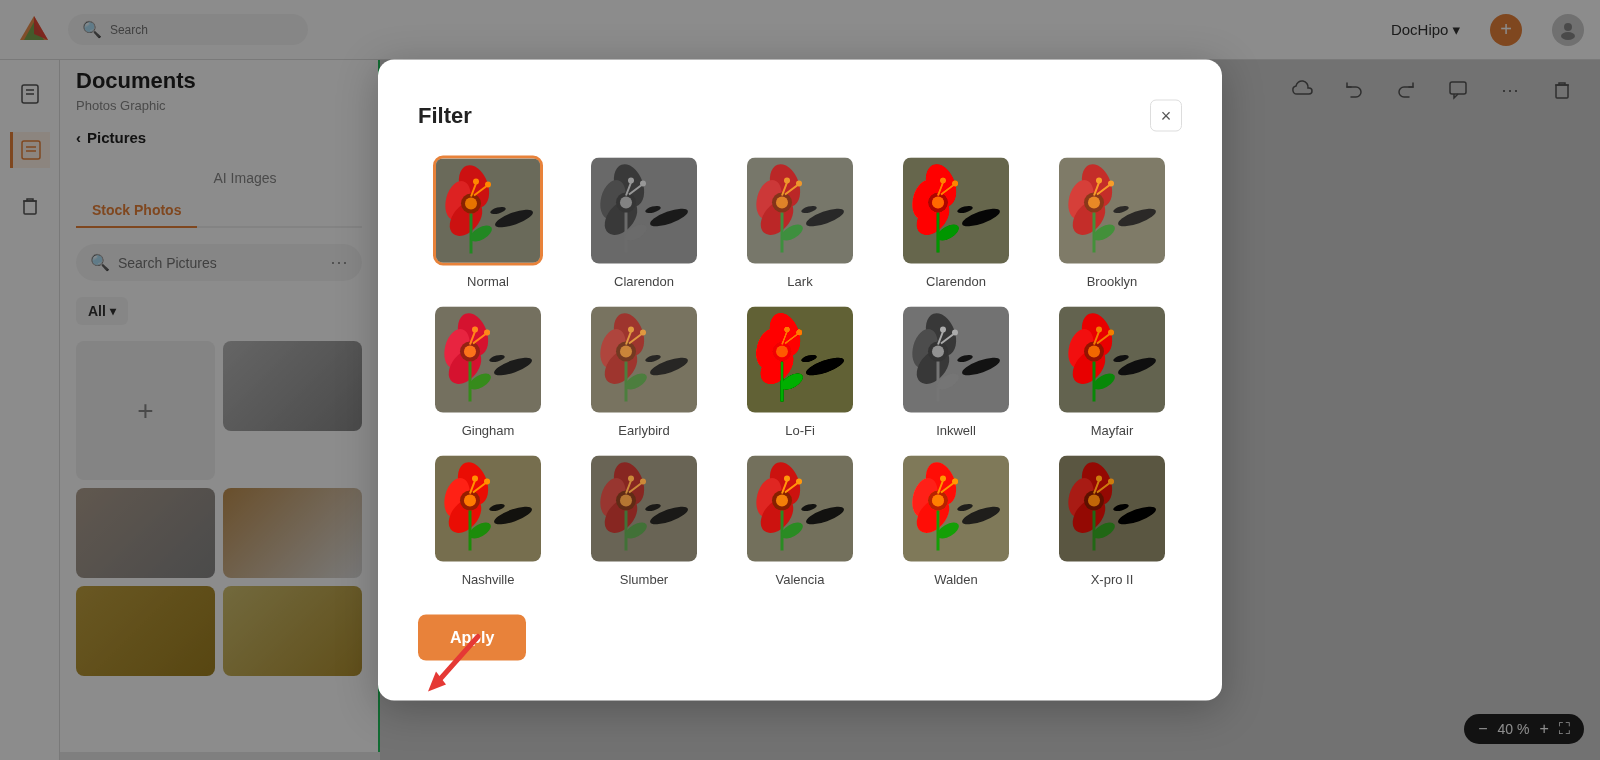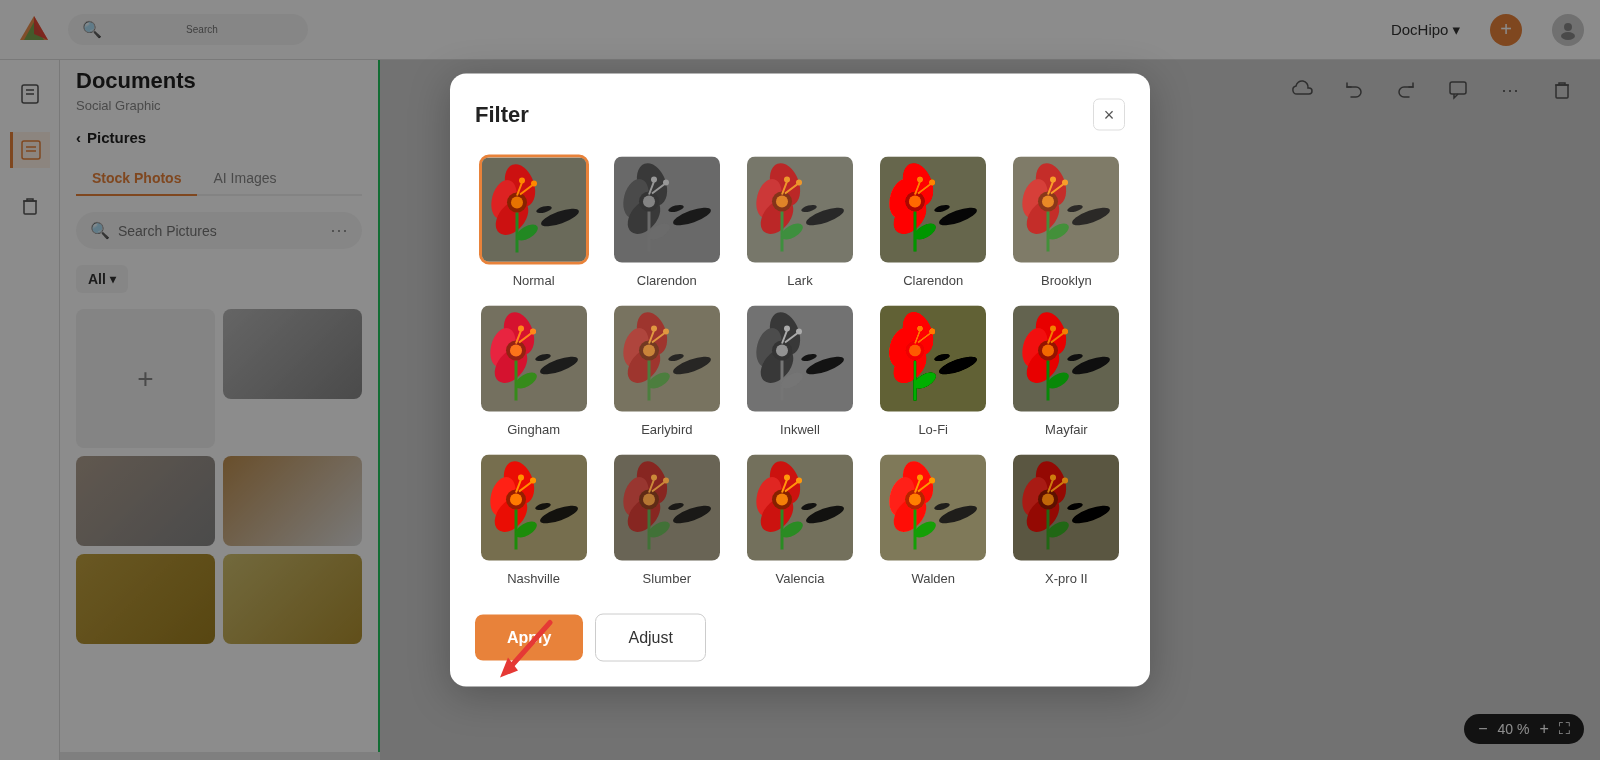--- a/index.html
+++ b/index.html
@@ -6,21 +6,21 @@
     body { font-family: -apple-system, BlinkMacSystemFont, 'Segoe UI', sans-serif; background: #e8e8e8; width: 1600px; height: 760px; overflow: hidden; position: relative; }
 
     
     .topbar {
       position: absolute; top: 0; left: 0; right: 0; height: 60px;
       background: #fff; display: flex; align-items: center; padding: 0 16px;
       border-bottom: 1px solid #ddd; z-index: 10;
     }
     .topbar-logo { width: 36px; height: 36px; margin-right: 16px; }
     .topbar-search { display: flex; align-items: center; background: #f5f5f5; border-radius: 20px; padding: 6px 14px; width: 240px; gap: 8px; }
-    .topbar-search input { border: none; background: transparent; outline: none; font-size: 10px; color: #666; width: 100%; text-align: center; }
+    .topbar-search input { border: none; background: transparent; outline: none; font-size: 12px; color: #666; width: 100%; }
     .topbar-right { margin-left: auto; display: flex; align-items: center; gap: 30px; }
     .topbar-brand { font-size: 15px; font-weight: 500; color: #333; display: flex; align-items: center; gap: 4px; }
     .topbar-add { background: #e8823a; color: #fff; width: 32px; height: 32px; border-radius: 50%; border: none; font-size: 20px; cursor: pointer; display: flex; align-items: center; justify-content: center; }
     .topbar-user { width: 32px; height: 32px; border-radius: 50%; background: #ccc; display: flex; align-items: center; justify-content: center; cursor: pointer; }
 
     
     .left-iconbar {
       position: absolute; top: 60px; left: 0; width: 60px; height: 700px;
       background: #fff; border-right: 1px solid #ddd; display: flex; flex-direction: column; align-items: center; padding-top: 16px; gap: 20px; z-index: 10;
     }
@@ -30,21 +30,21 @@
     
     .sidebar {
       position: absolute; top: 52px; left: 60px; width: 320px; height: 700px;
       background: #fff; border-right: 2px solid #22c55e; padding: 16px; overflow-y: auto; z-index: 9;
     }
     .sidebar-title { font-size: 22px; font-weight: 700; color: #222; margin-bottom: 4px; }
     .sidebar-subtitle { font-size: 13px; color: #888; margin-bottom: 16px; }
     .sidebar-back { display: flex; align-items: center; gap: 6px; font-size: 15px; font-weight: 600; color: #222; margin-bottom: 16px; cursor: pointer; }
     .sidebar-tabs { display: flex; gap: 0; margin-bottom: 16px; border-bottom: 2px solid #eee; }
     .sidebar-tab { padding: 8px 16px; font-size: 14px; cursor: pointer; color: #888; border-bottom: 2px solid transparent; margin-bottom: -2px; }
-    .sidebar-tab.active { color: #e8823a; border-bottom: 2px solid #e8823a; font-weight: 600; }
+    .sidebar-tab.active { color: #e8823a; border-bottom: 2px solid #e8823a; font-weight: 600; margin-top: 32px; }
     .sidebar-search { display: flex; align-items: center; background: #f5f5f5; border-radius: 20px; padding: 8px 14px; gap: 8px; margin-bottom: 16px; }
     .sidebar-search input { border: none; background: transparent; outline: none; font-size: 14px; color: #0f172a; width: 100%; }
     .sidebar-filter-row { display: flex; align-items: center; justify-content: space-between; margin-bottom: 16px; }
     .sidebar-filter-select { background: #f5f5f5; border: none; border-radius: 6px; padding: 6px 12px; font-size: 14px; color: #333; cursor: pointer; display: flex; align-items: center; gap: 4px; font-weight: bold; }
     .sidebar-images { display: grid; grid-template-columns: 1fr 1fr; gap: 8px; }
     .sidebar-add-btn { width: 100%; aspect-ratio: 1; background: #f0f0f0; border-radius: 8px; display: flex; align-items: center; justify-content: center; font-size: 28px; color: #888; cursor: pointer; border: none; }
     .img-placeholder { width: 100%; aspect-ratio: 1; border-radius: 8px; background: #aaa; }
 
     
     .main-canvas {
@@ -61,21 +61,21 @@
 
     
     .overlay-backdrop {
       position: absolute; top: 0; left: 0; right: 0; bottom: 0;
       background: rgba(0,0,0,0.45); z-index: 50;
     }
 
     
     .filter-modal {
       position: absolute; top: 50%; left: 50%; transform: translate(-50%, -50%);
-      background: #fff; border-radius: 16px; width: 700px; padding: 25px;
+      background: #fff; border-radius: 16px; width: 844px; padding: 40px;
       z-index: 100; box-shadow: 0 8px 40px rgba(0,0,0,0.25);
     }
     .modal-header { display: flex; align-items: center; justify-content: space-between; margin-bottom: 24px; }
     .modal-title { font-size: 22px; font-weight: 700; color: #222; }
     .modal-close { width: 32px; height: 32px; border-radius: 6px; border: 1px solid #ddd; background: #fff; cursor: pointer; display: flex; align-items: center; justify-content: center; font-size: 18px; color: #555; }
     .filter-grid { display: grid; grid-template-columns: repeat(5, 1fr); gap: 16px; margin-bottom: 28px; }
     .filter-item { display: flex; flex-direction: column; align-items: center; gap: 8px; cursor: pointer; }
     .filter-thumb { width: 110px; height: 110px; border-radius: 10px; overflow: hidden; position: relative; border: 2px solid transparent; }
     .filter-thumb.selected { border: 3px solid #e8823a; }
     .filter-label { font-size: 13px; color: #444; text-align: center; }
@@ -157,21 +157,21 @@
     <svg width="22" height="22" viewBox="0 0 22 22" fill="none">
         <polyline points="4,6 18,6" stroke="#555" stroke-width="1.5"></polyline>
         <path d="M8 6V4h6v2" stroke="#555" stroke-width="1.5"></path>
         <rect x="5" y="6" width="12" height="13" rx="1" stroke="#555" stroke-width="1.5"></rect>
       </svg>
   </div>
 </div>
 
 <div class="sidebar">
   <div class="sidebar-title">Documents</div>
-  <div class="sidebar-subtitle">Social Graphic</div>
+  <div class="sidebar-subtitle">Photos Graphic</div>
   <div class="sidebar-back">
     <span>‹</span>
     <span>Pictures</span>
   </div>
   <div class="sidebar-tabs">
     <div class="sidebar-tab active">Stock Photos</div>
     <div class="sidebar-tab">AI Images</div>
   </div>
   <div class="sidebar-search">
     <span>🔍</span>
@@ -437,20 +437,48 @@
     <line x1="35" y1="38" x2="40" y2="25" stroke="#ff8800" stroke-width="2"></line>
     <circle cx="40" cy="23" r="3" fill="#ff8800"></circle>
     <line x1="38" y1="37" x2="50" y2="28" stroke="#ff8800" stroke-width="2"></line>
     <circle cx="52" cy="26" r="3" fill="#ff8800"></circle>
   </svg></div>
         </div>
         <span class="filter-label">Earlybird</span>
       </div>
       <div class="filter-item">
         <div class="filter-thumb">
+          <div class="filter-lofi" style="width: 100%; height: 100%; background: linear-gradient(135deg, rgb(128, 128, 112) 0%, rgb(96, 96, 80) 100%);"><svg viewBox="0 0 110 110" width="110" height="110" xmlns="http://www.w3.org/2000/svg">
+
+    <rect width="110" height="110" fill="#6a6a5a"></rect>
+
+    <ellipse cx="78" cy="60" rx="20" ry="6" fill="#1a1a1a" transform="rotate(-20,78,60)"></ellipse>
+    <ellipse cx="62" cy="52" rx="8" ry="3" fill="#1a1a1a" transform="rotate(-15,62,52)"></ellipse>
+
+    <ellipse cx="38" cy="28" rx="14" ry="22" fill="#cc1111" transform="rotate(-20,38,28)"></ellipse>
+    <ellipse cx="22" cy="42" rx="12" ry="20" fill="#dd2222" transform="rotate(15,22,42)"></ellipse>
+    <ellipse cx="30" cy="60" rx="13" ry="20" fill="#cc1111" transform="rotate(40,30,60)"></ellipse>
+
+    <circle cx="35" cy="45" r="10" fill="#882200"></circle>
+    <circle cx="35" cy="45" r="6" fill="#ff8800" opacity="0.8"></circle>
+
+    <line x1="35" y1="55" x2="35" y2="95" stroke="#228822" stroke-width="3"></line>
+
+    <ellipse cx="45" cy="75" rx="12" ry="6" fill="#228822" transform="rotate(-30,45,75)"></ellipse>
+
+    <line x1="35" y1="38" x2="40" y2="25" stroke="#ff8800" stroke-width="2"></line>
+    <circle cx="40" cy="23" r="3" fill="#ff8800"></circle>
+    <line x1="38" y1="37" x2="50" y2="28" stroke="#ff8800" stroke-width="2"></line>
+    <circle cx="52" cy="26" r="3" fill="#ff8800"></circle>
+  </svg></div>
+        </div>
+        <span class="filter-label">Lo-Fi</span>
+      </div>
+      <div class="filter-item">
+        <div class="filter-thumb">
           <div class="filter-inkwell" style="width: 100%; height: 100%; background: linear-gradient(135deg, rgb(128, 128, 112) 0%, rgb(96, 96, 80) 100%);"><svg viewBox="0 0 110 110" width="110" height="110" xmlns="http://www.w3.org/2000/svg">
 
     <rect width="110" height="110" fill="#6a6a5a"></rect>
 
     <ellipse cx="78" cy="60" rx="20" ry="6" fill="#1a1a1a" transform="rotate(-20,78,60)"></ellipse>
     <ellipse cx="62" cy="52" rx="8" ry="3" fill="#1a1a1a" transform="rotate(-15,62,52)"></ellipse>
 
     <ellipse cx="38" cy="28" rx="14" ry="22" fill="#cc1111" transform="rotate(-20,38,28)"></ellipse>
     <ellipse cx="22" cy="42" rx="12" ry="20" fill="#dd2222" transform="rotate(15,22,42)"></ellipse>
     <ellipse cx="30" cy="60" rx="13" ry="20" fill="#cc1111" transform="rotate(40,30,60)"></ellipse>
@@ -462,48 +490,20 @@
 
     <ellipse cx="45" cy="75" rx="12" ry="6" fill="#228822" transform="rotate(-30,45,75)"></ellipse>
 
     <line x1="35" y1="38" x2="40" y2="25" stroke="#ff8800" stroke-width="2"></line>
     <circle cx="40" cy="23" r="3" fill="#ff8800"></circle>
     <line x1="38" y1="37" x2="50" y2="28" stroke="#ff8800" stroke-width="2"></line>
     <circle cx="52" cy="26" r="3" fill="#ff8800"></circle>
   </svg></div>
         </div>
         <span class="filter-label">Inkwell</span>
-      </div>
-      <div class="filter-item">
-        <div class="filter-thumb">
-          <div class="filter-lofi" style="width: 100%; height: 100%; background: linear-gradient(135deg, rgb(128, 128, 112) 0%, rgb(96, 96, 80) 100%);"><svg viewBox="0 0 110 110" width="110" height="110" xmlns="http://www.w3.org/2000/svg">
-
-    <rect width="110" height="110" fill="#6a6a5a"></rect>
-
-    <ellipse cx="78" cy="60" rx="20" ry="6" fill="#1a1a1a" transform="rotate(-20,78,60)"></ellipse>
-    <ellipse cx="62" cy="52" rx="8" ry="3" fill="#1a1a1a" transform="rotate(-15,62,52)"></ellipse>
-
-    <ellipse cx="38" cy="28" rx="14" ry="22" fill="#cc1111" transform="rotate(-20,38,28)"></ellipse>
-    <ellipse cx="22" cy="42" rx="12" ry="20" fill="#dd2222" transform="rotate(15,22,42)"></ellipse>
-    <ellipse cx="30" cy="60" rx="13" ry="20" fill="#cc1111" transform="rotate(40,30,60)"></ellipse>
-
-    <circle cx="35" cy="45" r="10" fill="#882200"></circle>
-    <circle cx="35" cy="45" r="6" fill="#ff8800" opacity="0.8"></circle>
-
-    <line x1="35" y1="55" x2="35" y2="95" stroke="#228822" stroke-width="3"></line>
-
-    <ellipse cx="45" cy="75" rx="12" ry="6" fill="#228822" transform="rotate(-30,45,75)"></ellipse>
-
-    <line x1="35" y1="38" x2="40" y2="25" stroke="#ff8800" stroke-width="2"></line>
-    <circle cx="40" cy="23" r="3" fill="#ff8800"></circle>
-    <line x1="38" y1="37" x2="50" y2="28" stroke="#ff8800" stroke-width="2"></line>
-    <circle cx="52" cy="26" r="3" fill="#ff8800"></circle>
-  </svg></div>
-        </div>
-        <span class="filter-label">Lo-Fi</span>
       </div>
       <div class="filter-item">
         <div class="filter-thumb">
           <div class="filter-mayfair" style="width: 100%; height: 100%; background: linear-gradient(135deg, rgb(128, 128, 112) 0%, rgb(96, 96, 80) 100%);"><svg viewBox="0 0 110 110" width="110" height="110" xmlns="http://www.w3.org/2000/svg">
 
     <rect width="110" height="110" fill="#6a6a5a"></rect>
 
     <ellipse cx="78" cy="60" rx="20" ry="6" fill="#1a1a1a" transform="rotate(-20,78,60)"></ellipse>
     <ellipse cx="62" cy="52" rx="8" ry="3" fill="#1a1a1a" transform="rotate(-15,62,52)"></ellipse>
 
@@ -662,21 +662,20 @@
     <circle cx="40" cy="23" r="3" fill="#ff8800"></circle>
     <line x1="38" y1="37" x2="50" y2="28" stroke="#ff8800" stroke-width="2"></line>
     <circle cx="52" cy="26" r="3" fill="#ff8800"></circle>
   </svg></div>
         </div>
         <span class="filter-label">X-pro II</span>
       </div>
     </div>
   <div class="modal-footer">
     <button class="btn-apply">Apply</button>
-    <button class="btn-adjust">Adjust</button>
 
     <div style="position:absolute; bottom:-10px; left:40px; z-index:200;">
       <svg width="80" height="80" viewBox="0 0 80 80">
         <line x1="60" y1="10" x2="20" y2="55" stroke="#e53935" stroke-width="5" stroke-linecap="round"></line>
         <polygon points="10,65 28,58 18,45" fill="#e53935"></polygon>
       </svg>
     </div>
   </div>
 </div>
 

